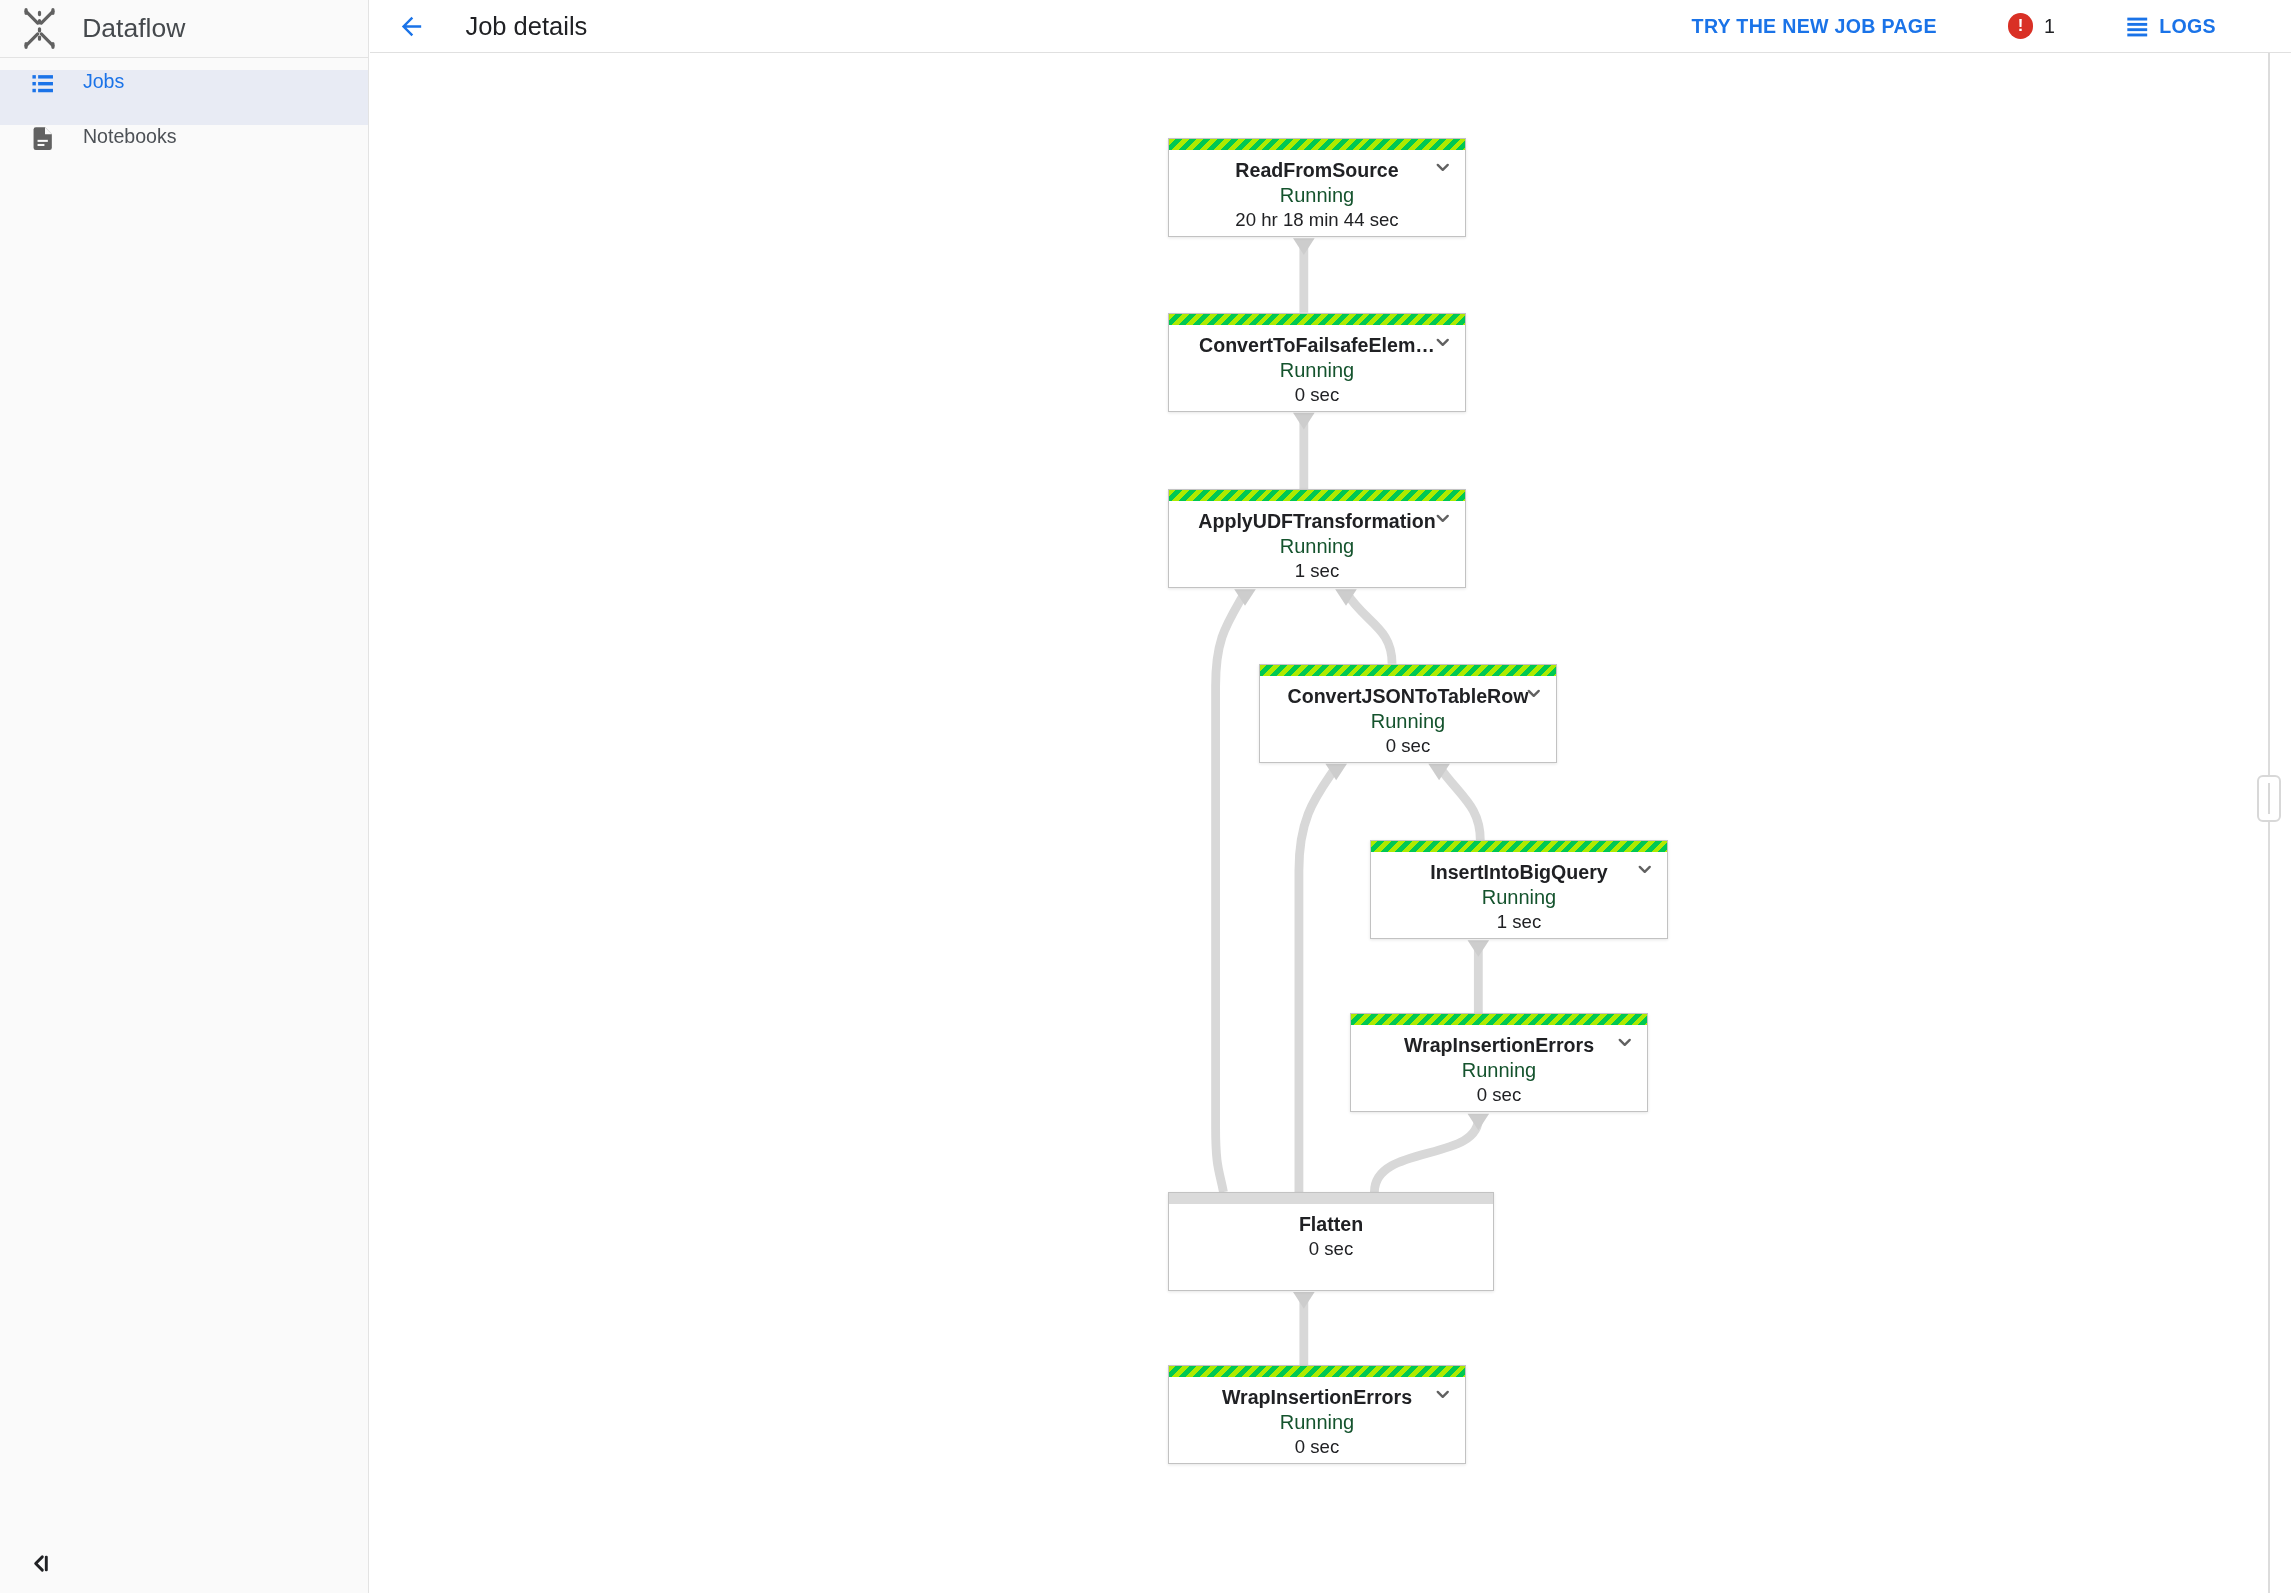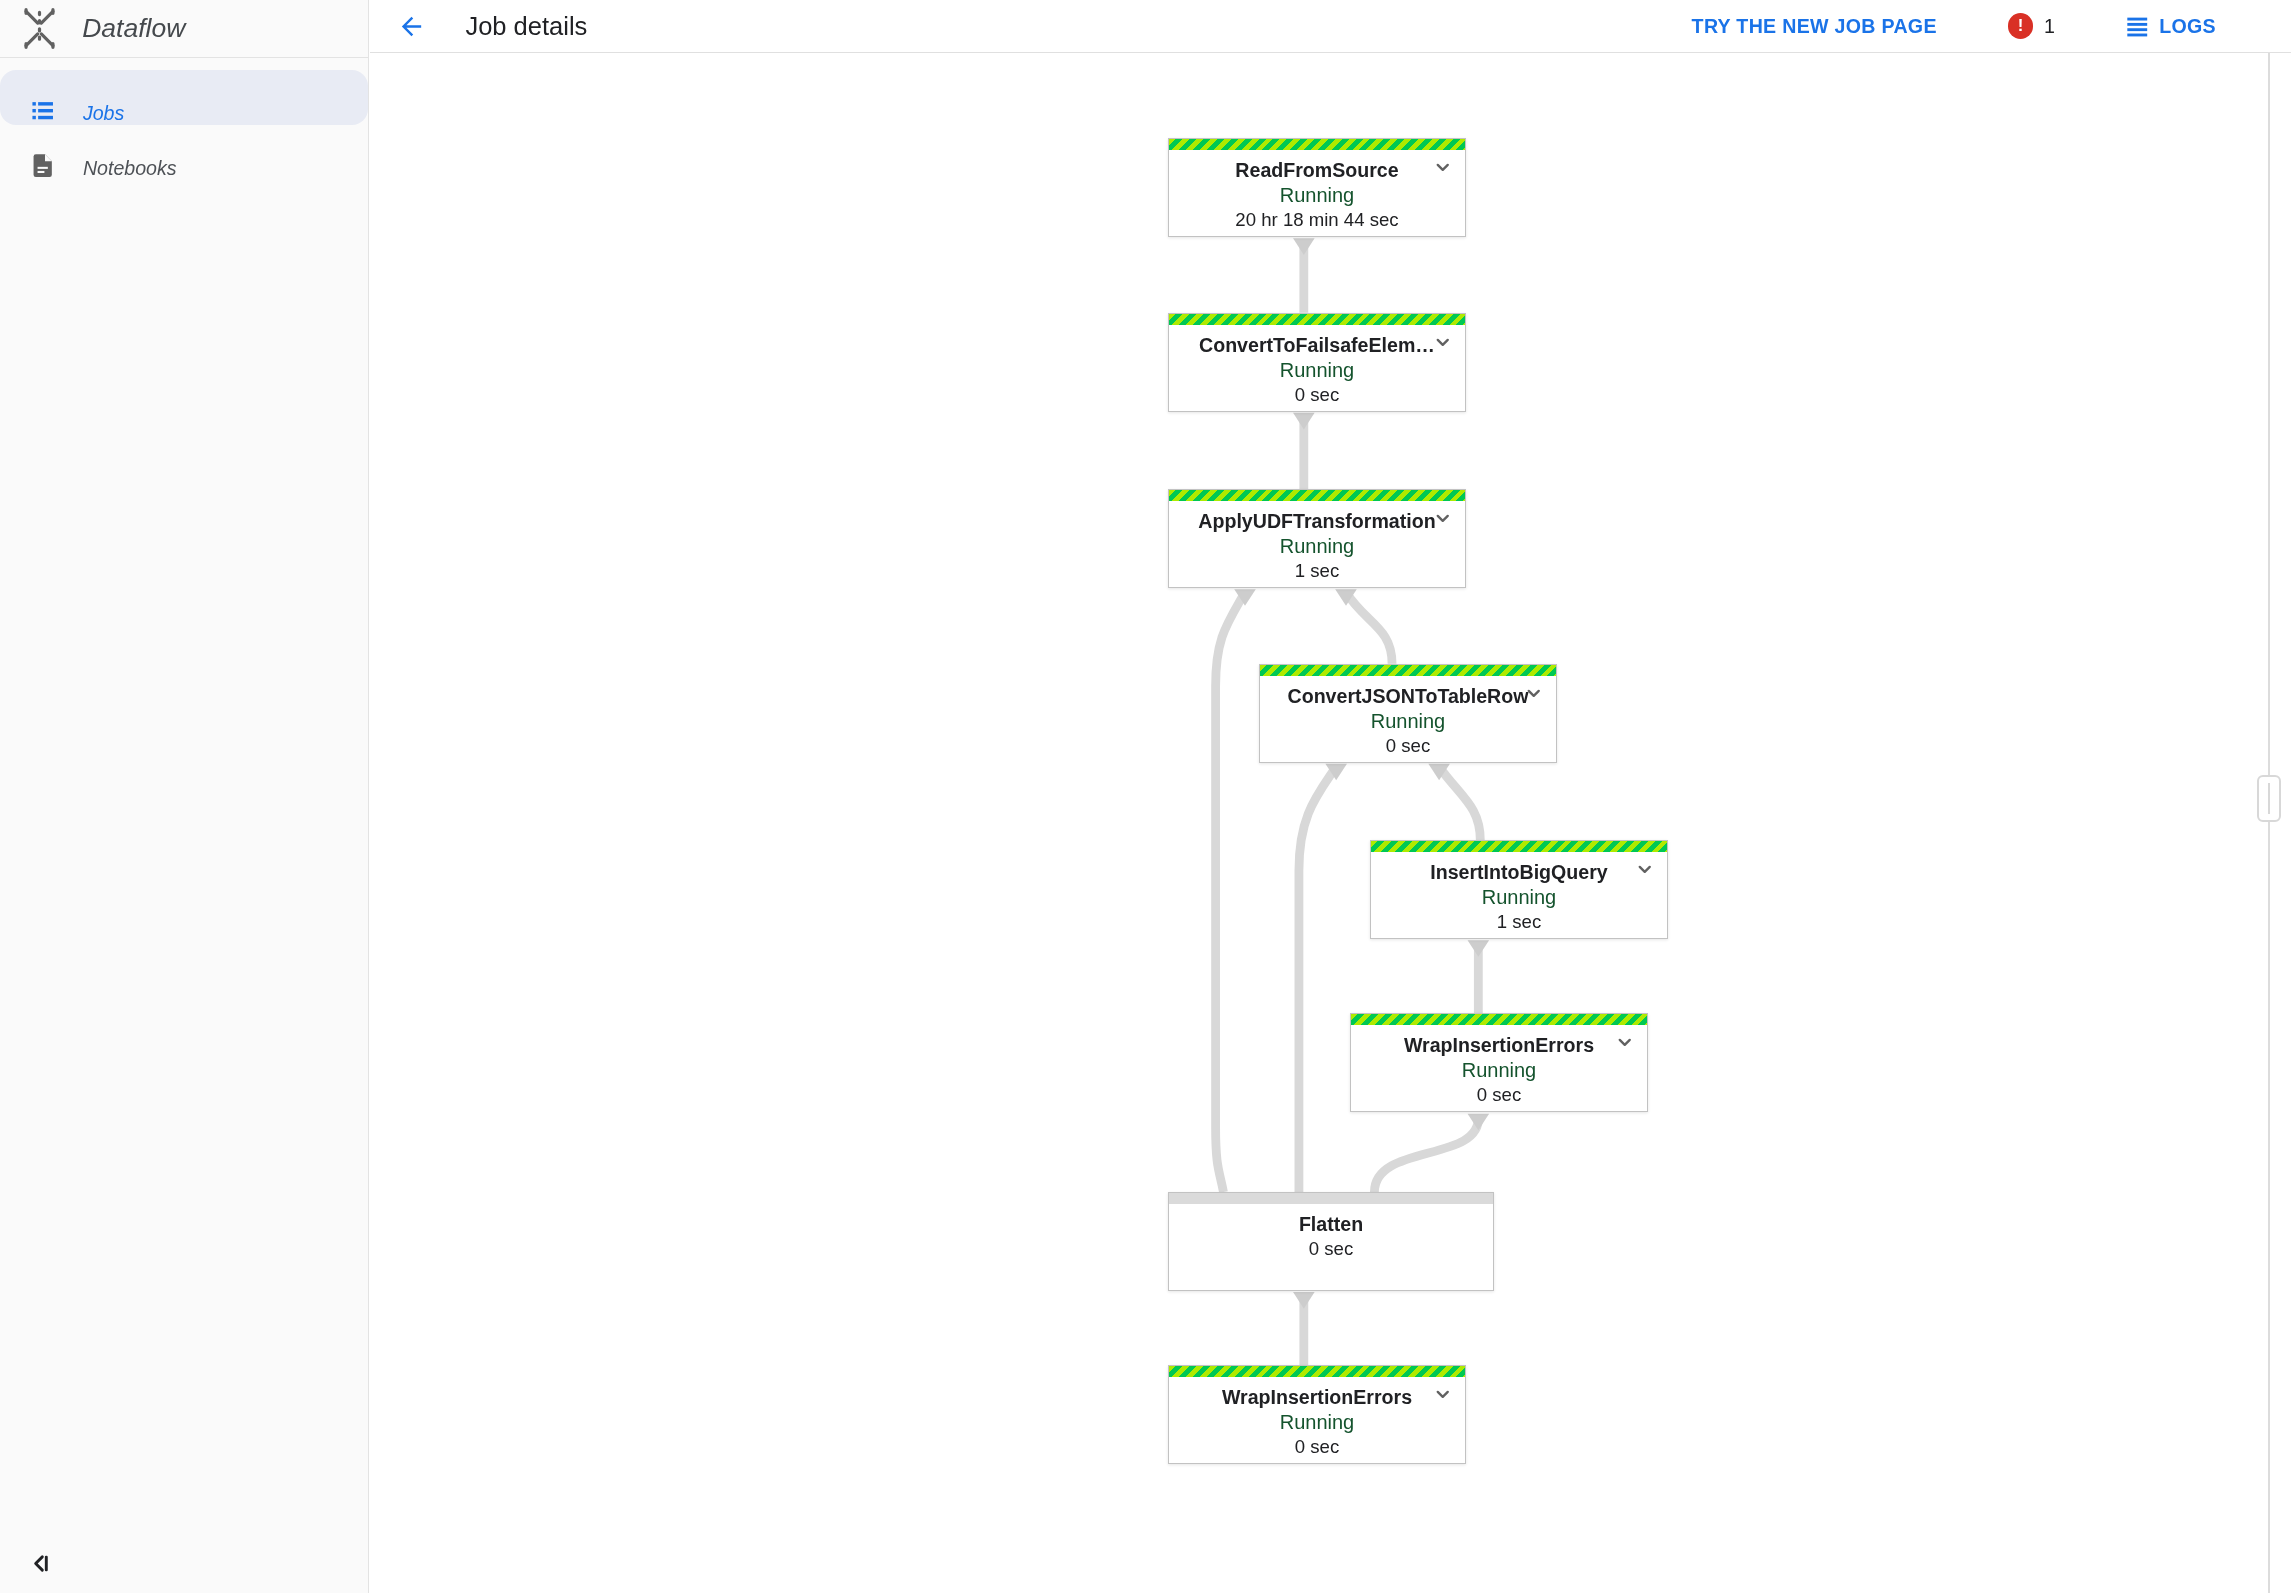--- a/index.html
+++ b/index.html
@@ -23,27 +23,27 @@
   .stripe.striped { background:repeating-linear-gradient(135deg,#aeea00 0 4.9px,#00c853 4.9px 9.8px); }
   .stripe.solid   { background:#dadada; }
   .chev { position:absolute; top:15.7px; right:9.8px; width:25.5px; height:25.5px; }
   .ntitle    { margin-top:6.9px; font-size:19.6px; font-weight:bold; color:#202124; line-height:26.5px; }
   .nstatus   { font-size:20px; color:#14532d; line-height:24.5px; }
   .nduration { font-size:18.6px; color:#202124; line-height:24.5px; }
 
   
   #sidebar {
     position:absolute; left:0; top:0; width:369px; height:1594px;
-    background:#fafafa; border-right:1px solid #e3e3e3; box-sizing:border-box; z-index:3;font-style:italic;
+    background:#fafafa; border-right:1px solid #e3e3e3; box-sizing:border-box; z-index:3;
   }
   #sidebar-header { height:57px; border-bottom:1px solid #e3e3e3; display:flex; align-items:center; }
   #product-logo { margin-left:17.6px; width:43px; height:43px; flex:none; }
   #product-name { margin-left:21.6px; font-size:26.5px; color:#45494d; }
   #sidebar-nav { padding-top:11.8px; }
-  .nav-item { height:55px; display:flex; align-items:flex-end; font-size:19.6px; color:#4d5156; cursor:pointer;border-radius:16px; }
+  .nav-item { height:55px; display:flex; align-items:flex-start; font-size:19.6px; color:#4d5156; cursor:pointer; }
   .nav-item .nicon  { margin-left:29px; width:27.4px; height:27.4px; flex:none; }
   .nav-item .nlabel { margin-left:26.5px; }
   .nav-item.selected { background:#e8ebf4; color:#1a73e8; }
   #collapse-btn { position:absolute; left:25.5px; bottom:15.7px; width:29px; height:29px; cursor:pointer; }
 
   
   #topbar {
     position:absolute; left:370px; top:0; width:1922px; height:52px; background:#fff;
     border-bottom:1px solid #e0e0e0; box-sizing:content-box; display:flex; align-items:center; z-index:3;justify-content:flex-end;
   }

